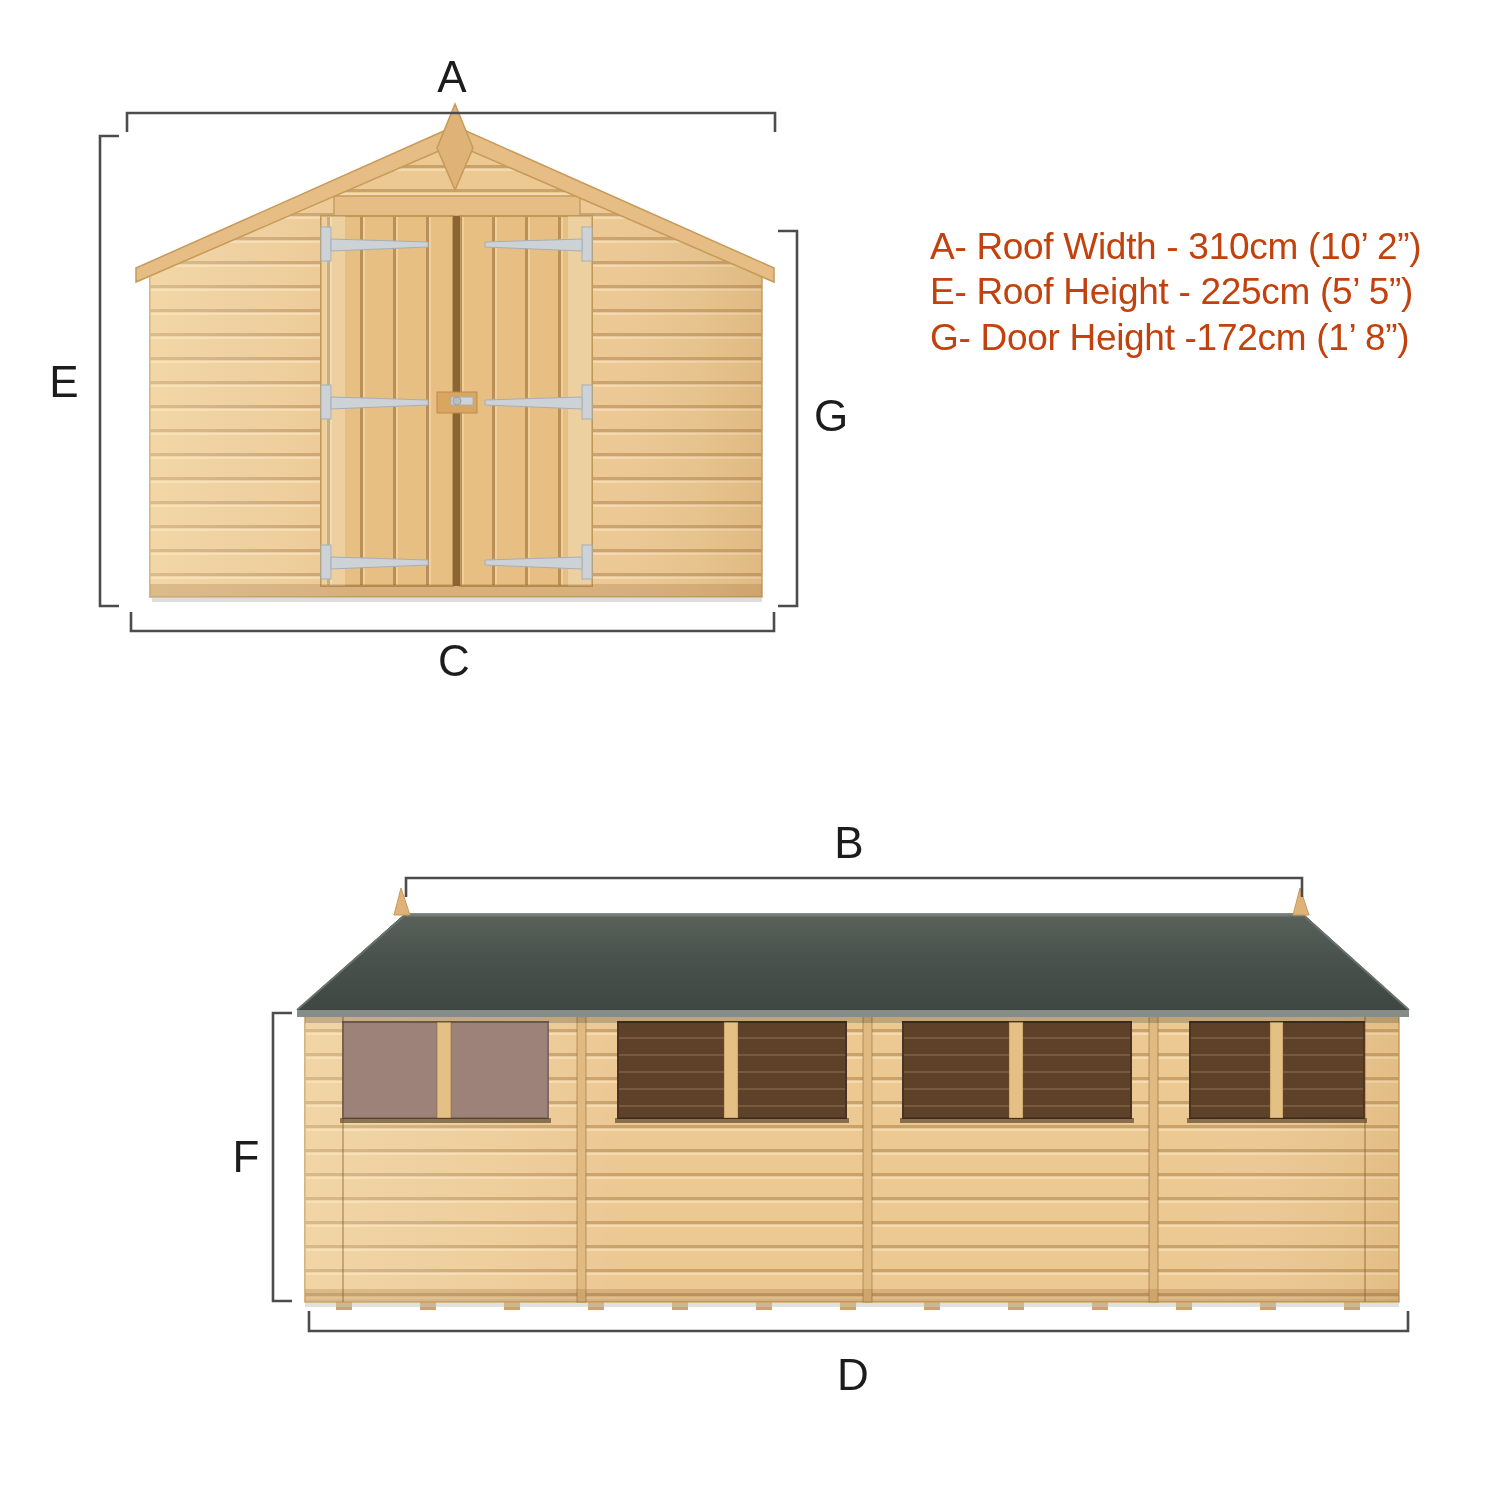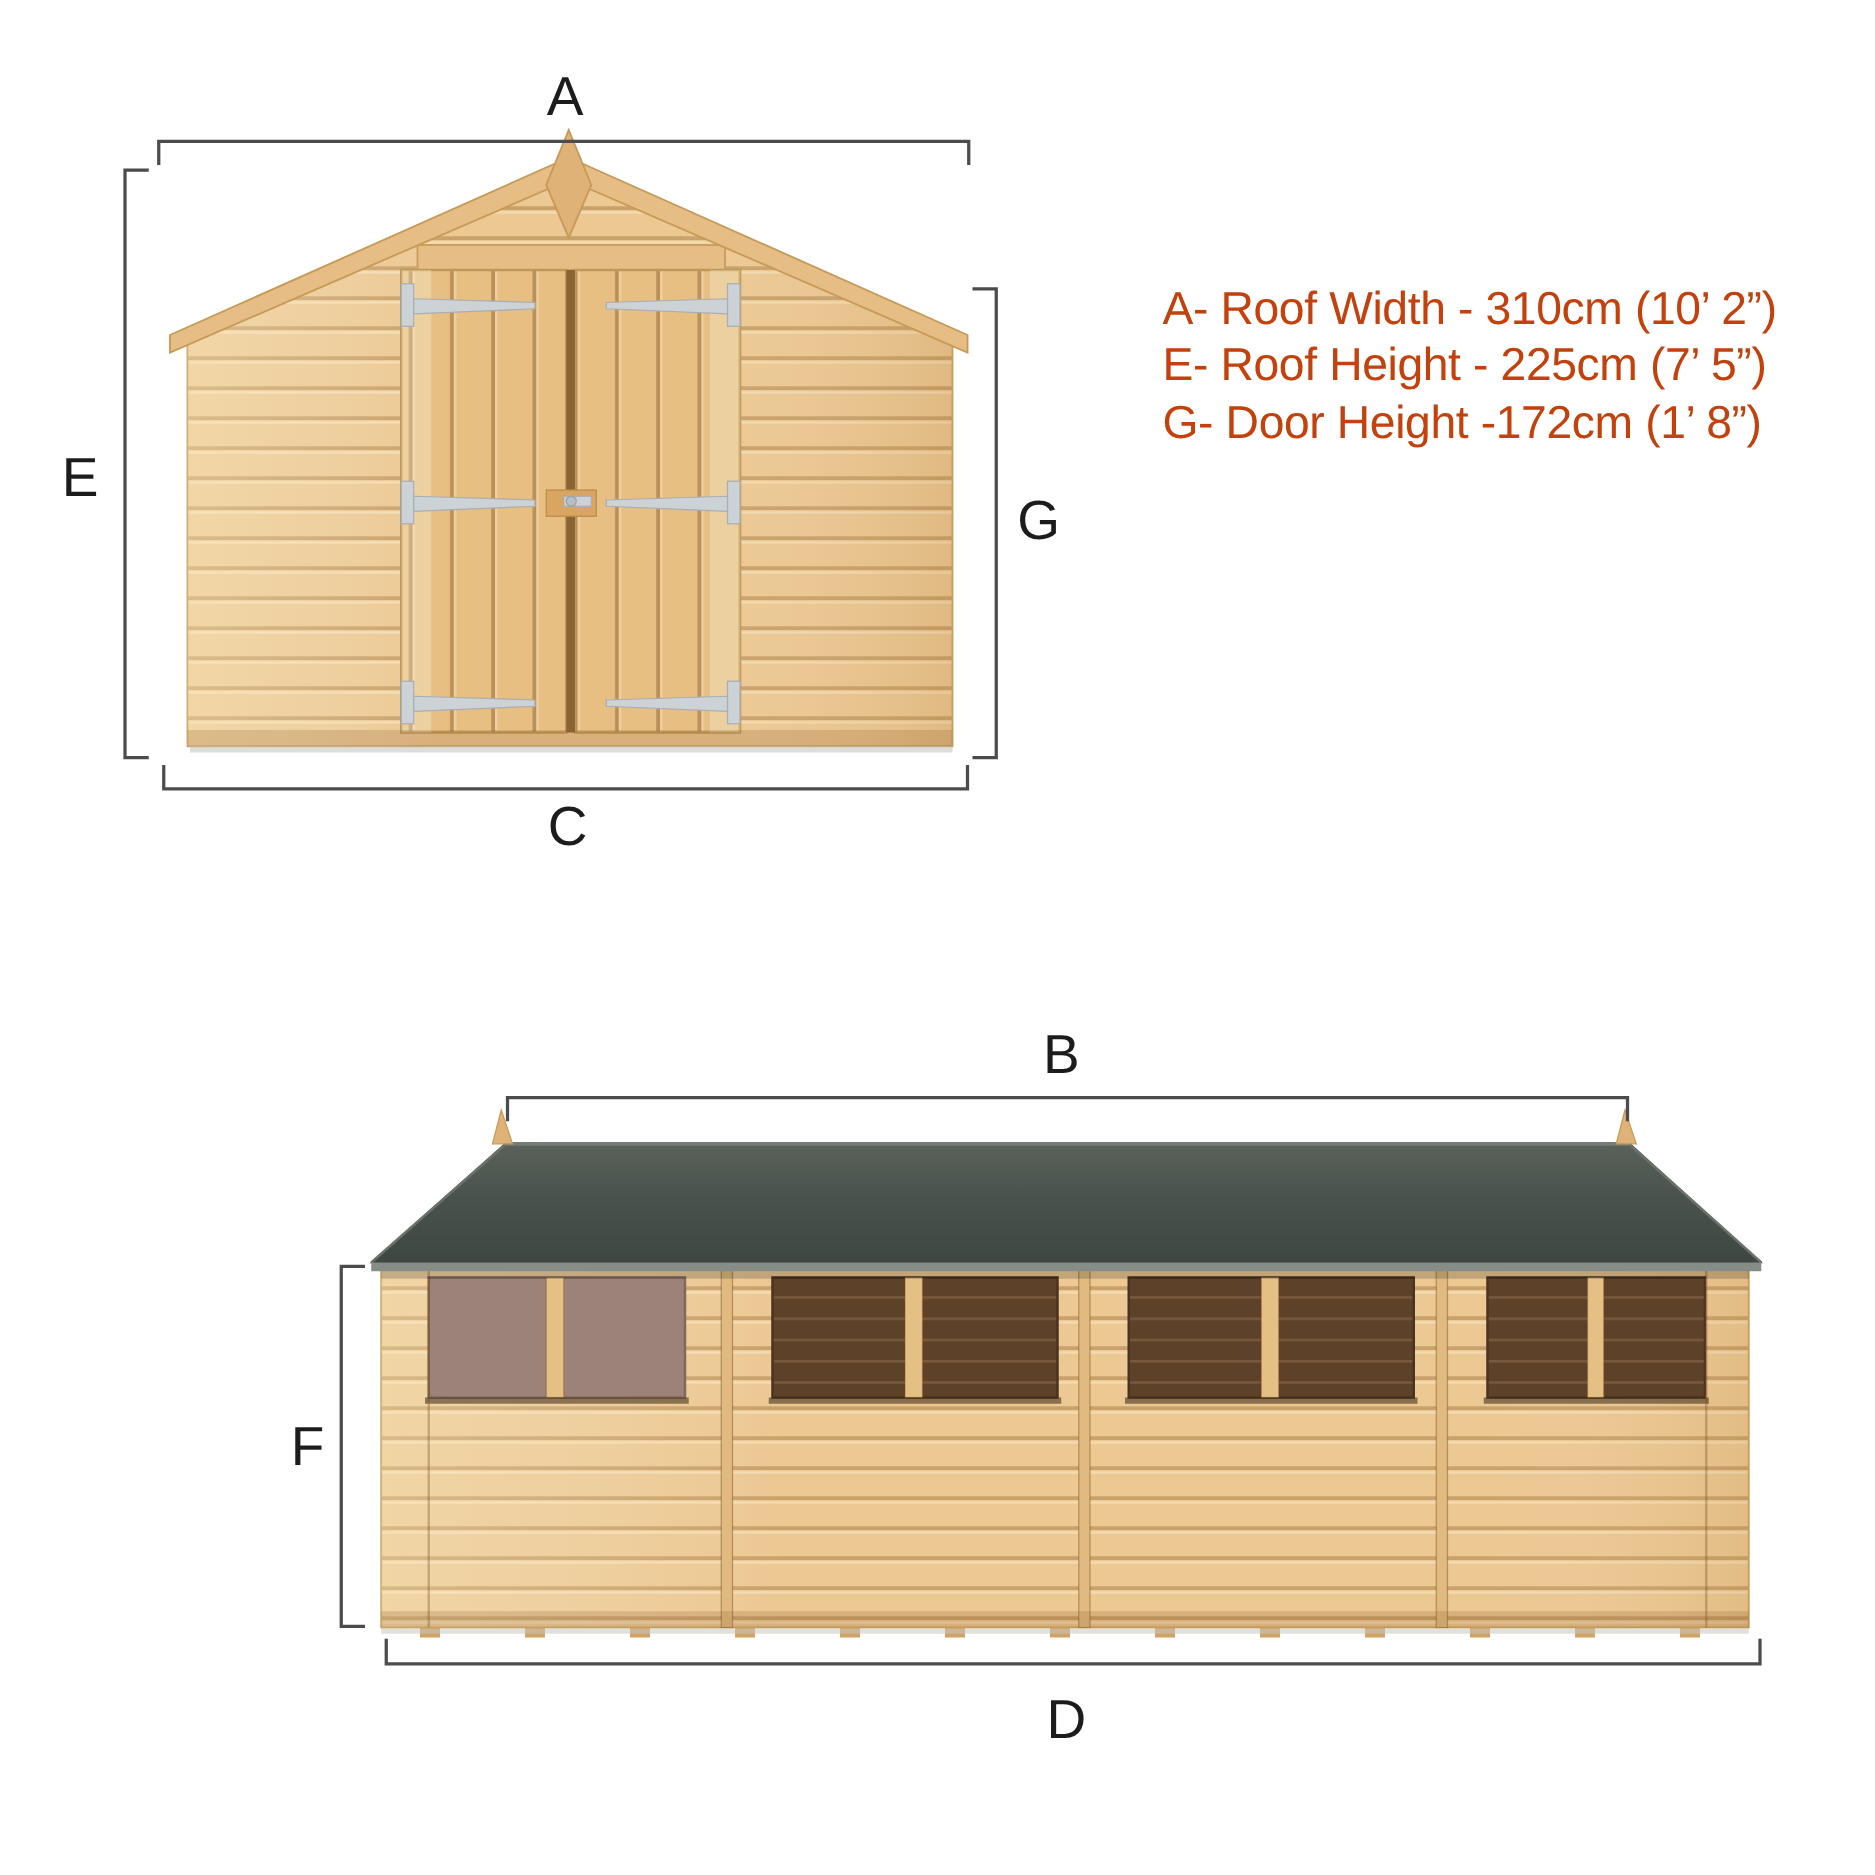--- a/index.html
+++ b/index.html
@@ -172,17 +172,17 @@
       <polyline class="dimline" points="309,1311 309,1331 1408,1331 1408,1311" stroke="#4c4c4c"></polyline>
 
       <text class="dim-letter" x="849" y="858" text-anchor="middle">B</text>
       <text class="dim-letter" x="246" y="1172" text-anchor="middle">F</text>
       <text class="dim-letter" x="853" y="1390" text-anchor="middle">D</text>
     </g>
   </svg>
 
   <div class="legend">
     <div>A- Roof Width - 310cm (10’ 2”)</div>
-    <div>E- Roof Height - 225cm (7’ 5”)</div>
+    <div>E- Roof Height - 225cm (5’ 5”)</div>
     <div>G- Door Height -172cm (1’ 8”)</div>
   </div>
 
 </div>
 
 </body></html>

